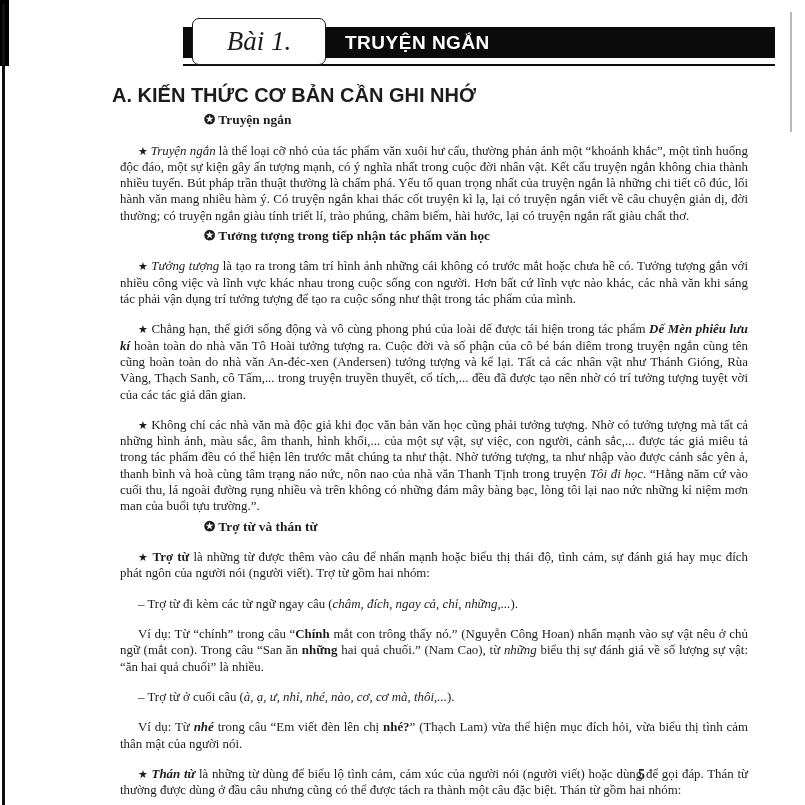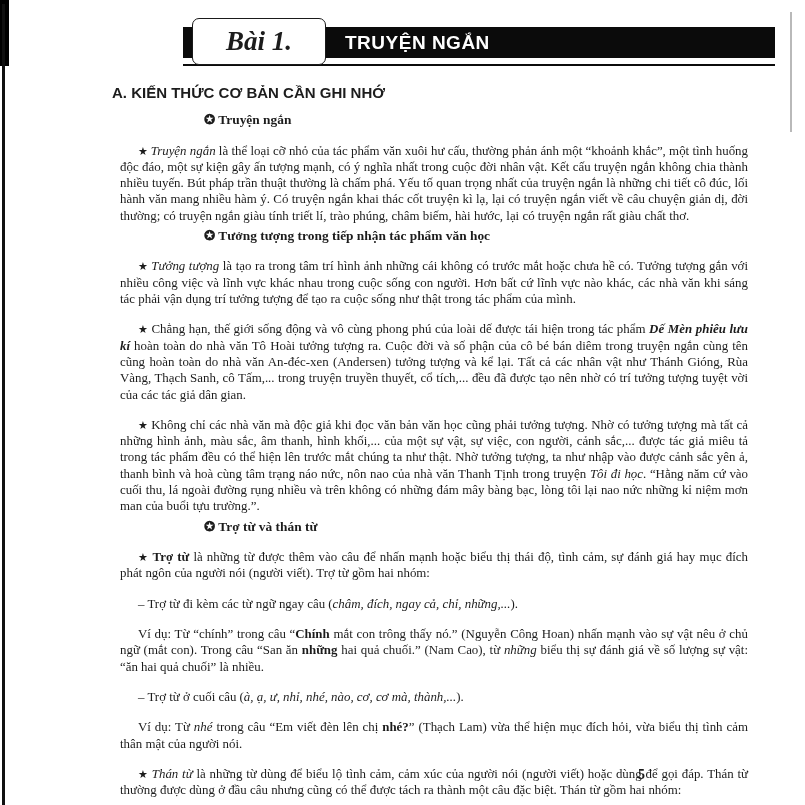--- a/index.html
+++ b/index.html
@@ -18,26 +18,26 @@
   .banner-title {
     position:absolute; left:345px; top:32px; color:#ffffff;
     font-family:"Liberation Sans", sans-serif; font-weight:bold;
     font-size:19px; letter-spacing:0.5px; white-space:nowrap;
   }
   .lesson-box {
     position:absolute; left:192px; top:18px; width:132px; height:45px;
     background:#ffffff; border:1.5px solid #1a1a1a; border-radius:7px;
     display:flex; align-items:center; justify-content:center; z-index:2;
   }
-  .lesson-label { font-style:italic; font-weight:bold; font-size:27px; }
+  .lesson-label { font-style:italic; font-weight:normal; font-size:27px; }
   .rule { position:absolute; left:183px; top:64px; width:592px; height:2px; background:#0b0b0b; }
 
   .section-title {
     position:absolute; left:112px; top:84px;
-    font-family:"Liberation Sans", sans-serif; font-weight:bold; font-size:15px;
+    font-family:"Liberation Sans", sans-serif; font-weight:bold; font-size:20px;
     white-space:nowrap;
   }
 
   .content { position:absolute; left:120px; top:108px; width:628px; }
   .subheading {
     font-weight:bold; font-size:13.4px; margin:4px 0 3px 84px; line-height:16.5px;
   }
   .sub-marker { font-weight:bold; }
   .para {
     text-align:justify; text-indent:18px;
@@ -70,18 +70,18 @@
     <div class="subheading"><span class="sub-marker">✪ </span><span>Truyện ngắn</span></div>
     <div class="para"><span class="star-marker">★ </span><span style="font-style: italic;">Truyện ngắn</span><span> là thể loại cỡ nhỏ của tác phẩm văn xuôi hư cấu, thường phản ánh một “khoảnh khắc”, một tình huống độc đáo, một sự kiện gây ấn tượng mạnh, có ý nghĩa nhất trong cuộc đời nhân vật. Kết cấu truyện ngắn không chia thành nhiều tuyến. Bút pháp trần thuật thường là chấm phá. Yếu tố quan trọng nhất của truyện ngắn là những chi tiết cô đúc, lối hành văn mang nhiều hàm ý. Có truyện ngắn khai thác cốt truyện kì lạ, lại có truyện ngắn viết về câu chuyện giản dị, đời thường; có truyện ngắn giàu tính triết lí, trào phúng, châm biếm, hài hước, lại có truyện ngắn rất giàu chất thơ.</span></div>
     <div class="subheading"><span class="sub-marker">✪ </span><span>Tưởng tượng trong tiếp nhận tác phẩm văn học</span></div>
     <div class="para"><span class="star-marker">★ </span><span style="font-style: italic;">Tưởng tượng</span><span> là tạo ra trong tâm trí hình ảnh những cái không có trước mắt hoặc chưa hề có. Tưởng tượng gắn với nhiều công việc và lĩnh vực khác nhau trong cuộc sống con người. Hơn bất cứ lĩnh vực nào khác, các nhà văn khi sáng tác phải vận dụng trí tưởng tượng để tạo ra cuộc sống như thật trong tác phẩm của mình.</span></div>
     <div class="para"><span class="star-marker">★ </span><span>Chẳng hạn, thế giới sống động và vô cùng phong phú của loài dế được tái hiện trong tác phẩm </span><span style="font-style: italic; font-weight: bold;">Dế Mèn phiêu lưu kí</span><span> hoàn toàn do nhà văn Tô Hoài tưởng tượng ra. Cuộc đời và số phận của cô bé bán diêm trong truyện ngắn cùng tên cũng hoàn toàn do nhà văn An-đéc-xen (Andersen) tưởng tượng và kể lại. Tất cả các nhân vật như Thánh Gióng, Rùa Vàng, Thạch Sanh, cô Tấm,... trong truyện truyền thuyết, cổ tích,... đều đã được tạo nên nhờ có trí tưởng tượng tuyệt vời của các tác giả dân gian.</span></div>
     <div class="para"><span class="star-marker">★ </span><span>Không chỉ các nhà văn mà độc giả khi đọc văn bản văn học cũng phải tưởng tượng. Nhờ có tưởng tượng mà tất cả những hình ảnh, màu sắc, âm thanh, hình khối,... của một sự vật, sự việc, con người, cảnh sắc,... được tác giả miêu tả trong tác phẩm đều có thể hiện lên trước mắt chúng ta như thật. Nhờ tưởng tượng, ta như nhập vào được cảnh sắc yên ả, thanh bình và hoà cùng tâm trạng náo nức, nôn nao của nhà văn Thanh Tịnh trong truyện </span><span style="font-style: italic;">Tôi đi học</span><span>. “Hằng năm cứ vào cuối thu, lá ngoài đường rụng nhiều và trên không có những đám mây bàng bạc, lòng tôi lại nao nức những kỉ niệm mơn man của buổi tựu trường.”.</span></div>
     <div class="subheading"><span class="sub-marker">✪ </span><span>Trợ từ và thán từ</span></div>
     <div class="para"><span class="star-marker">★ </span><span style="font-weight: bold;">Trợ từ</span><span> là những từ được thêm vào câu để nhấn mạnh hoặc biểu thị thái độ, tình cảm, sự đánh giá hay mục đích phát ngôn của người nói (người viết). Trợ từ gồm hai nhóm:</span></div>
     <div class="para"><span>– Trợ từ đi kèm các từ ngữ ngay câu (</span><span style="font-style: italic;">châm, đích, ngay cả, chỉ, những,...</span><span>).</span></div>
     <div class="para"><span>Ví dụ: Từ “chính” trong câu “</span><span style="font-weight: bold;">Chính</span><span> mắt con trông thấy nó.” (Nguyễn Công Hoan) nhấn mạnh vào sự vật nêu ở chủ ngữ (mắt con). Trong câu “San ăn </span><span style="font-weight: bold;">những</span><span> hai quả chuối.” (Nam Cao), từ </span><span style="font-style: italic;">những</span><span> biểu thị sự đánh giá về số lượng sự vật: “ăn hai quả chuối” là nhiều.</span></div>
-    <div class="para"><span>– Trợ từ ở cuối câu (</span><span style="font-style: italic;">à, ạ, ư, nhỉ, nhé, nào, cơ, cơ mà, thành,...</span><span>).</span></div>
-    <div class="para"><span>Ví dụ: Từ </span><span style="font-style: italic;">nhé</span><span> trong câu “Em viết đèn lên chị </span><span style="font-weight: bold;">nhé?</span><span>” (Thạch Lam) vừa thể hiện mục đích hỏi, vừa biểu thị tình cảm thân mật của người nói.</span></div>
-    <div class="para"><span class="star-marker">★ </span><span style="font-style: italic; font-weight: normal;">Thán từ</span><span> là những từ dùng để biểu lộ tình cảm, cảm xúc của người nói (người viết) hoặc dùng để gọi đáp. Thán từ thường được dùng ở đầu câu nhưng cũng có thể được tách ra thành một câu đặc biệt. Thán từ gồm hai nhóm:</span></div>
+    <div class="para"><span>– Trợ từ ở cuối câu (</span><span style="font-style: italic;">à, ạ, ư, nhỉ, nhé, nào, cơ, cơ mà, thôi,...</span><span>).</span></div>
+    <div class="para"><span>Ví dụ: Từ </span><span style="font-style: italic; font-weight: bold;">nhé</span><span> trong câu “Em viết đèn lên chị </span><span style="font-weight: bold;">nhé?</span><span>” (Thạch Lam) vừa thể hiện mục đích hỏi, vừa biểu thị tình cảm thân mật của người nói.</span></div>
+    <div class="para"><span class="star-marker">★ </span><span style="font-style: italic; font-weight: bold;">Thán từ</span><span> là những từ dùng để biểu lộ tình cảm, cảm xúc của người nói (người viết) hoặc dùng để gọi đáp. Thán từ thường được dùng ở đầu câu nhưng cũng có thể được tách ra thành một câu đặc biệt. Thán từ gồm hai nhóm:</span></div>
   </div>
 
 <div class="page-number">5</div>
 
 </body></html>

